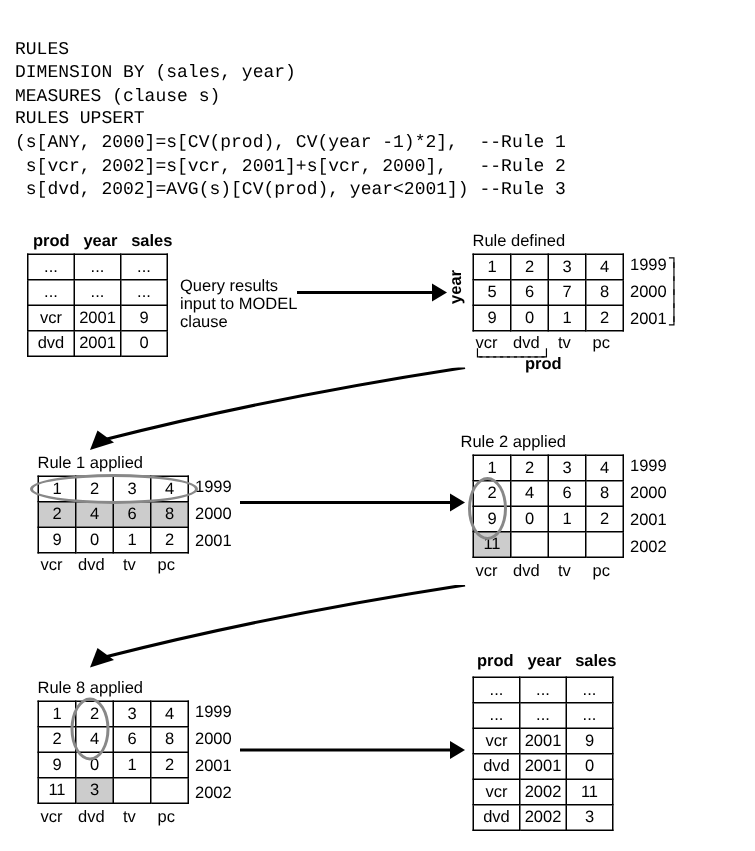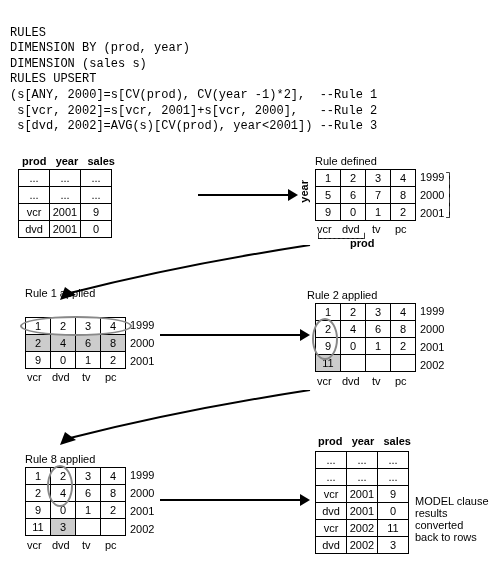--- a/index.html
+++ b/index.html
@@ -76,22 +76,22 @@
   }
   .tbl3 td, .tbl3 th {
     width: 30px;
   }
 </style>
 </head>
 <body>
 
 <div class="code-block">
 <span>RULES</span>
-<span>DIMENSION BY (prod, year)</span>
-<span>DIMENSION (sales s)</span>
+<span>DIMENSION BY (sales, year)</span>
+<span>MEASURES (clause s)</span>
 <span>RULES UPSERT</span>
 <span>(s[ANY, 2000]=s[CV(prod), CV(year -1)*2],  --Rule 1</span>
 <span> s[vcr, 2002]=s[vcr, 2001]+s[vcr, 2000],   --Rule 2</span>
 <span> s[dvd, 2002]=AVG(s)[CV(prod), year&lt;2001]) --Rule 3</span>
 </div>
 
 <div class="stage">
 
   <div class="caption" style="left:12px; top:0px; font-weight:bold;">
     <span>prod</span>&nbsp;&nbsp;
@@ -115,20 +115,23 @@
           <td>2001</td>
           <td>9</td>
         </tr>
     <tr>
           <td>dvd</td>
           <td>2001</td>
           <td>0</td>
         </tr>
   </tbody>
     </table>
+  <div class="caption" style="left:110px; top:30px; white-space:pre;">Query results
+input to MODEL
+clause</div>
 
   <svg class="arrow" style="left:188px; top:30px;" width="100" height="20">
     <line x1="0" y1="10" x2="90" y2="10" stroke="#000" stroke-width="2"></line>
     <polygon points="90,4 100,10 90,16" fill="#000"></polygon>
   </svg>
 
   <div class="caption" style="left:305px; top:0px;">Rule defined</div>
   <table class="tbl" style="left:305px; top:14px;">
     <tbody>
         <tr>
@@ -161,21 +164,21 @@
   <div class="axis-label vert-text" style="left:288px; top:25px;">year</div>
   <div class="axis-label" style="left:340px; top:82px;">prod</div>
   <div class="brace" style="left:305px; top:78px; letter-spacing:-2px;">└─────────┘</div>
   <div class="brace" style="left:436px; top:14px; line-height:9px;">┐<br>│<br>│<br>│<br>│<br>┘</div>
 
   <svg class="arrow" style="left:50px; top:90px;" width="260" height="60">
     <path d="M 250 0 Q 120 20 10 48" stroke="#000" stroke-width="2" fill="none"></path>
     <polygon points="5,42 0,55 16,50" fill="#000"></polygon>
   </svg>
 
-  <div class="caption" style="left:15px; top:132px;">Rule 1 applied</div>
+  <div class="caption" style="left:15px; top:148px;">Rule 1 applied</div>
   <table class="tbl" style="left:15px; top:162px;">
     <tbody>
         <tr>
           <td>1</td>
           <td>2</td>
           <td>3</td>
           <td>4</td>
         </tr>
     <tr>
           <td class="shade">2</td>
@@ -325,18 +328,14 @@
           <td>2002</td>
           <td>11</td>
         </tr>
     <tr>
           <td>dvd</td>
           <td>2002</td>
           <td>3</td>
         </tr>
   </tbody>
     </table>
-  <div class="caption" style="left:405px; top:340px; white-space:pre;">MODEL clause
-results
-converted
-back to rows</div>
 
 </div>
 
 </body></html>

